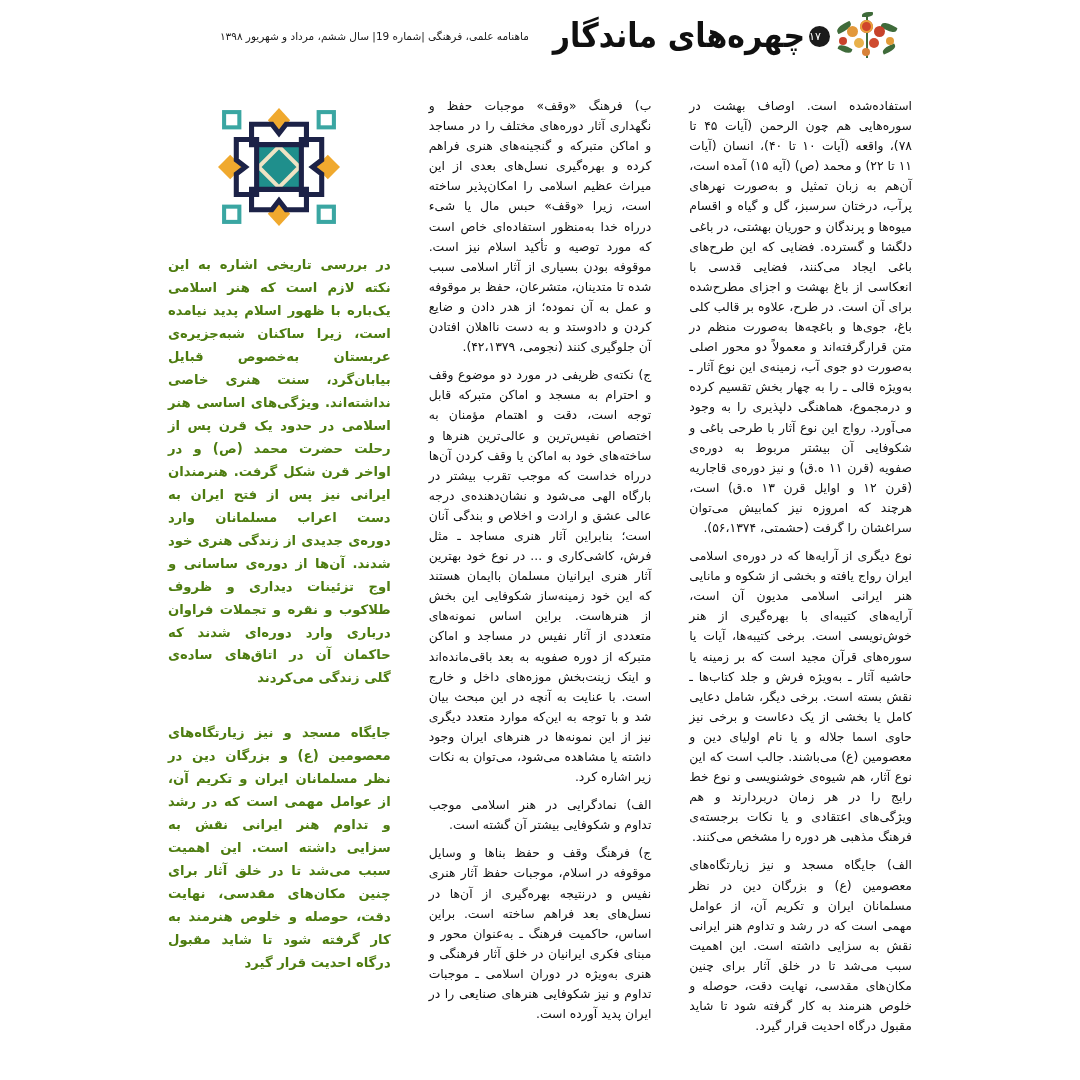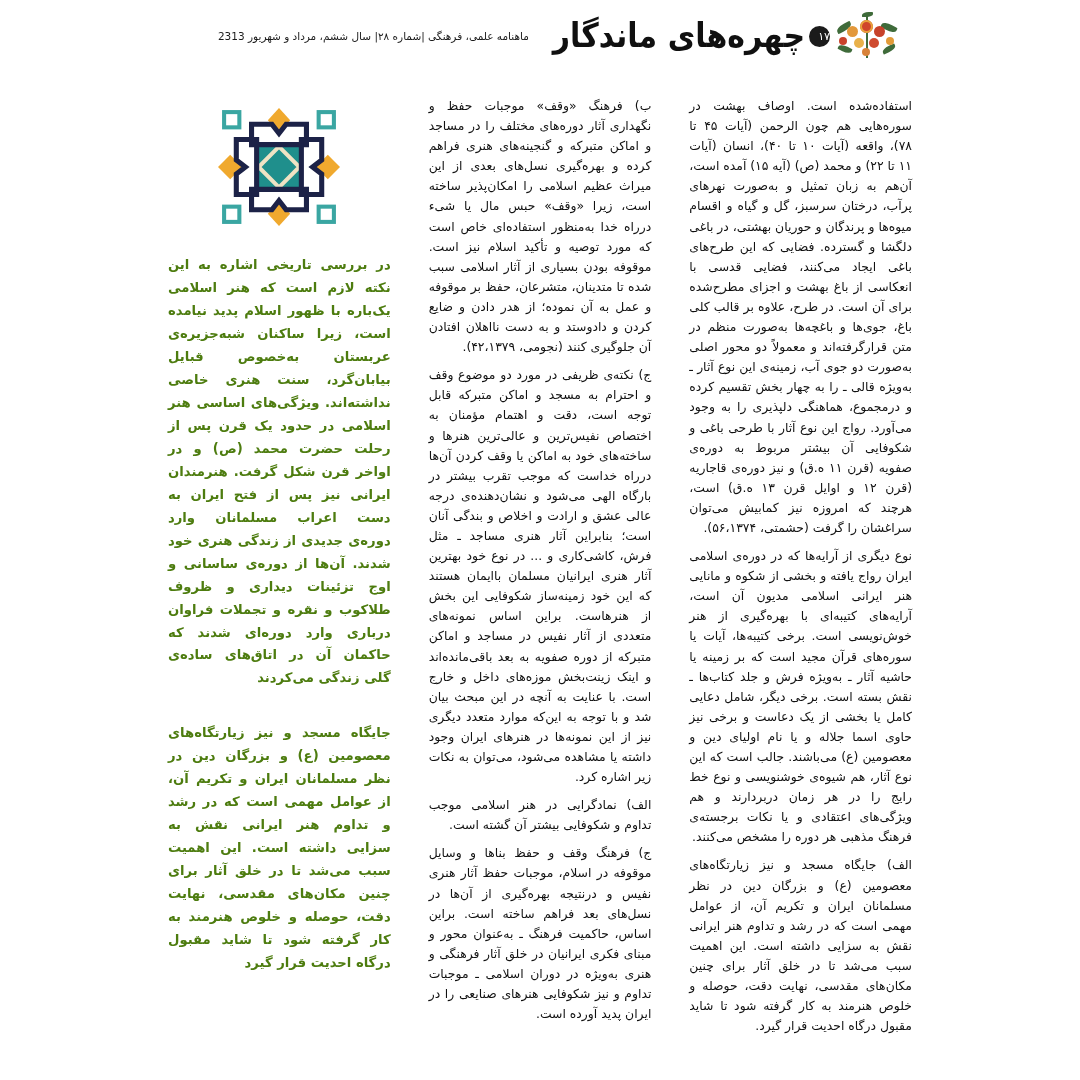--- a/index.html
+++ b/index.html
@@ -88,21 +88,21 @@
   .l5 { width: 11px; height: 5px; left: 28px; top: 2px;  transform: rotate(0deg); }
 
   .page-badge {
     width: 21px;
     height: 21px;
     border-radius: 50%;
     background: #1b1b1b;
     color: #ffffff;
     font-size: 11px;
     line-height: 21px;
-    text-align: right;
+    text-align: left;
     flex: 0 0 auto;
     font-family: "DejaVu Sans", sans-serif;
   }
 
   .wordmark {
     font-size: 30px;
     font-weight: bold;
     letter-spacing: 0;
     color: #101010;
     white-space: nowrap;
@@ -203,21 +203,21 @@
         <span class="blossom b4"></span>
         <span class="blossom b5"></span>
         <span class="blossom b8"></span>
       </span>
 
       <span class="page-badge">۱۷</span>
 
       <span class="wordmark">چهره‌های ماندگار</span>
     </div>
 
-    <div class="issue-line">ماهنامه علمی، فرهنگی |شماره ۲۸| سال ششم، مرداد و شهریور 2313</div>
+    <div class="issue-line">ماهنامه علمی، فرهنگی |شماره 19| سال ششم، مرداد و شهریور ۱۳۹۸</div>
   </div>
 
   <div class="columns">
 
     <div class="col col-body">
       <p>استفاده‌شده است. اوصاف بهشت در سوره‌هایی هم چون الرحمن (آیات ۴۵ تا ۷۸)، واقعه (آیات ۱۰ تا ۴۰)، انسان (آیات ۱۱ تا ۲۲) و محمد (ص) (آیه ۱۵) آمده است، آن‌هم به زبان تمثیل و به‌صورت نهرهای پرآب، درختان سرسبز، گل و گیاه و اقسام میوه‌ها و پرندگان و حوریان بهشتی، در باغی دلگشا و گسترده. فضایی که این طرح‌های باغی ایجاد می‌کنند، فضایی قدسی با انعکاسی از باغ بهشت و اجزای مطرح‌شده برای آن است. در طرح، علاوه بر قالب کلی باغ، جوی‌ها و باغچه‌ها به‌صورت منظم در متن قرارگرفته‌اند و معمولاً دو محور اصلی به‌صورت دو جوی آب، زمینه‌ی این نوع آثار ـ به‌ویژه قالی ـ را به چهار بخش تقسیم کرده و درمجموع، هماهنگی دلپذیری را به وجود می‌آورد. رواج این نوع آثار با طرحی باغی و شکوفایی آن بیشتر مربوط به دوره‌ی صفویه (قرن ۱۱ ه.ق) و نیز دوره‌ی قاجاریه (قرن ۱۲ و اوایل قرن ۱۳ ه.ق) است، هرچند که امروزه نیز کمابیش می‌توان سراغشان را گرفت (حشمتی، ۵۶،۱۳۷۴).</p>
       <p>نوع دیگری از آرایه‌ها که در دوره‌ی اسلامی ایران رواج یافته و بخشی از شکوه و مانایی هنر ایرانی اسلامی مدیون آن است، آرایه‌های کتیبه‌ای با بهره‌گیری از هنر خوش‌نویسی است. برخی کتیبه‌ها، آیات یا سوره‌های قرآن مجید است که بر زمینه یا حاشیه آثار ـ به‌ویژه فرش و جلد کتاب‌ها ـ نقش بسته است. برخی دیگر، شامل دعایی کامل یا بخشی از یک دعاست و برخی نیز حاوی اسما جلاله و یا نام اولیای دین و معصومین (ع) می‌باشند. جالب است که این نوع آثار، هم شیوه‌ی خوشنویسی و نوع خط رایج را در هر زمان دربردارند و هم ویژگی‌های اعتقادی و یا نکات برجسته‌ی فرهنگ مذهبی هر دوره را مشخص می‌کنند.</p>
       <p>الف) جایگاه مسجد و نیز زیارتگاه‌های معصومین (ع) و بزرگان دین در نظر مسلمانان ایران و تکریم آن، از عوامل مهمی است که در رشد و تداوم هنر ایرانی نقش به سزایی داشته است. این اهمیت سبب می‌شد تا در خلق آثار برای چنین مکان‌های مقدسی، نهایت دقت، حوصله و خلوص هنرمند به کار گرفته شود تا شاید مقبول درگاه احدیت قرار گیرد.</p>
     </div>
 

